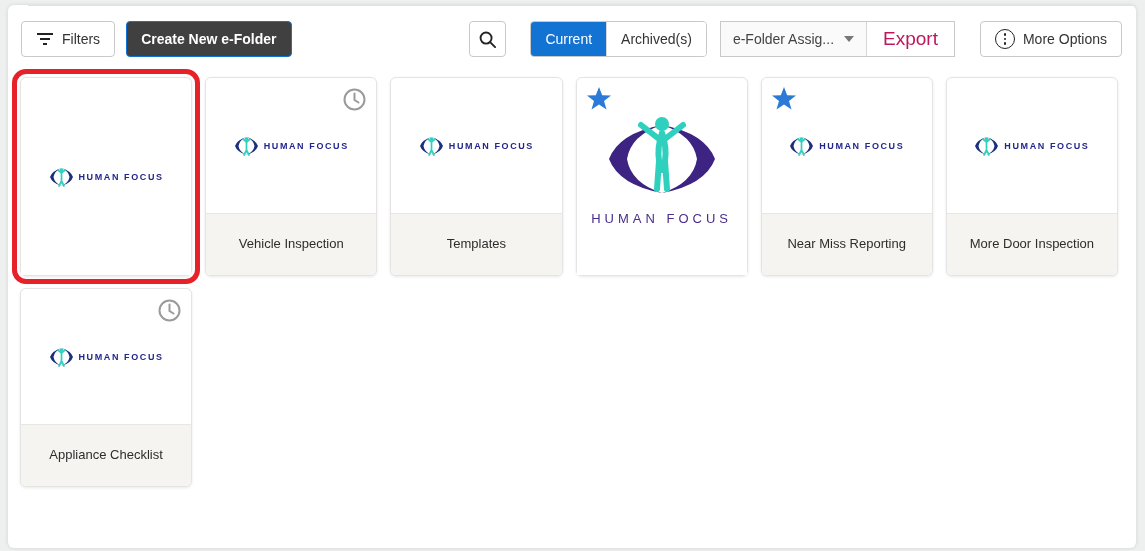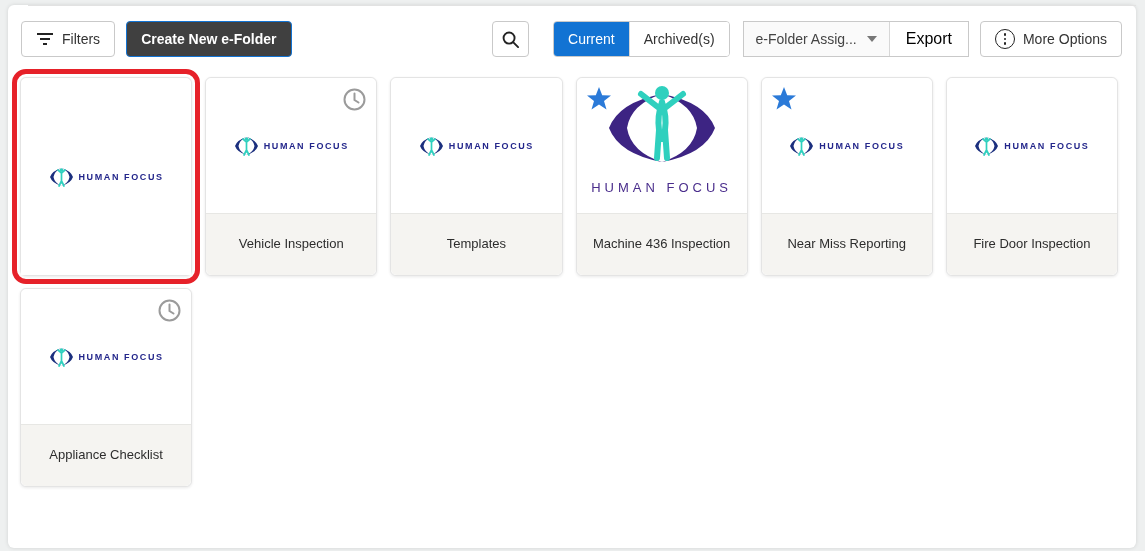--- a/index.html
+++ b/index.html
@@ -52,22 +52,22 @@
   .seg-tab:first-child { border-left:none; }
   .seg-tab.active { background:#1273d3; color:#fff; }
   .combo {
     display:flex; margin-left:13px; border:1px solid #c9c9c9; border-radius:0; overflow:hidden; height:36px;
   }
   .combo-select {
     display:flex; align-items:center; gap:10px; padding:0 12px; background:#fafafa;
     font-size:14px; color:#444; cursor:pointer; border-right:1px solid #d7d7d7;
   }
   .caret { width:0; height:0; border-left:5px solid transparent; border-right:5px solid transparent; border-top:6px solid #777; }
-  .combo-export { display:flex; align-items:center; padding:0 16px; font-size:16px; color:#000000; cursor:pointer; background:#fff; }
-  .more-btn { margin-left:11px; }
+  .combo-export { display:flex; align-items:center; padding:0 16px; font-size:19px; color:#be185d; cursor:pointer; background:#fff; }
+  .more-btn { margin-left:25px; }
   .circle-dots {
     width:20px; height:20px; border:1.6px solid #222; border-radius:50%;
     display:flex; align-items:center; justify-content:center; flex-direction:column; gap:2px;
   }
   .circle-dots i { width:2.4px; height:2.4px; background:#222; border-radius:50%; display:block; }
   
   .grid {
     display:grid; grid-template-columns:repeat(6, 1fr);
     gap:12px 13px; padding:6px 18px 10px 12px;
   }
@@ -213,23 +213,20 @@
     <svg width="122" height="92" viewBox="0 0 122 92">
       <path d="M61 12 Q18 20 8 46 Q18 72 61 80 Q30 70 26 46 Q30 22 61 12 Z" fill="#3d2483"></path>
       <path d="M61 12 Q104 20 114 46 Q104 72 61 80 Q92 70 96 46 Q92 22 61 12 Z" fill="#3d2483"></path>
       <circle cx="61" cy="11" r="7" fill="#2fd0be"></circle>
       <path d="M61 20 Q66 34 64 48 L66 76 M61 20 Q56 34 58 48 L56 76 M58 26 L40 12 M64 26 L82 12" stroke="#2fd0be" stroke-width="6" fill="none" stroke-linecap="round"></path>
       <path d="M55 46 Q61 50 67 46 L66 60 L56 60 Z" fill="#2fd0be"></path>
     </svg>
     <span class="brand-text">HUMAN FOCUS</span>
   </span>
      </div>
-     <div class="card-label">
-       <span>Machine 436 Inspection</span>
-     </div>
       </div>
       <div class="card">
         <div class="card-img">
        <svg class="badge-star" width="26" height="25" viewBox="0 0 26 25">
     <path d="M13 1 L16.2 9.3 L25 9.6 L18 15 L20.5 23.6 L13 18.6 L5.5 23.6 L8 15 L1 9.6 L9.8 9.3 Z" fill="#2b7ad8"></path>
   </svg>
 
        <span class="logo-sm">
     <svg width="25" height="22" viewBox="0 0 50 44">
       <path d="M25 4 Q6 10 2 22 Q6 34 25 40 Q11 34 9 22 Q11 10 25 4 Z" fill="#1b2f7e"></path>
@@ -251,21 +248,21 @@
     <svg width="25" height="22" viewBox="0 0 50 44">
       <path d="M25 4 Q6 10 2 22 Q6 34 25 40 Q11 34 9 22 Q11 10 25 4 Z" fill="#1b2f7e"></path>
       <path d="M25 4 Q44 10 48 22 Q44 34 25 40 Q39 34 41 22 Q39 10 25 4 Z" fill="#1b2f7e"></path>
       <circle cx="25" cy="8" r="3.4" fill="#2fd0be"></circle>
       <path d="M25 12 L25 34 M25 14 L18 8 M25 14 L32 8 M25 30 L20 40 M25 30 L30 40" stroke="#2fd0be" stroke-width="3.4" fill="none" stroke-linecap="round"></path>
     </svg>
     <span class="brand-text">HUMAN FOCUS</span>
   </span>
      </div>
      <div class="card-label">
-       <span>Fire Door Inspection</span>
+       <span>More Door Inspection</span>
      </div>
       </div>
       <div class="card">
         <div class="card-img">
 
        <svg class="badge-clock" width="23" height="23" viewBox="0 0 23 23">
     <circle cx="11.5" cy="11.5" r="10" fill="none" stroke="#9b9b9b" stroke-width="2"></circle>
     <path d="M11.5 5.5 L11.5 12 L15.5 14.5" fill="none" stroke="#9b9b9b" stroke-width="2" stroke-linecap="round"></path>
   </svg>
        <span class="logo-sm">

